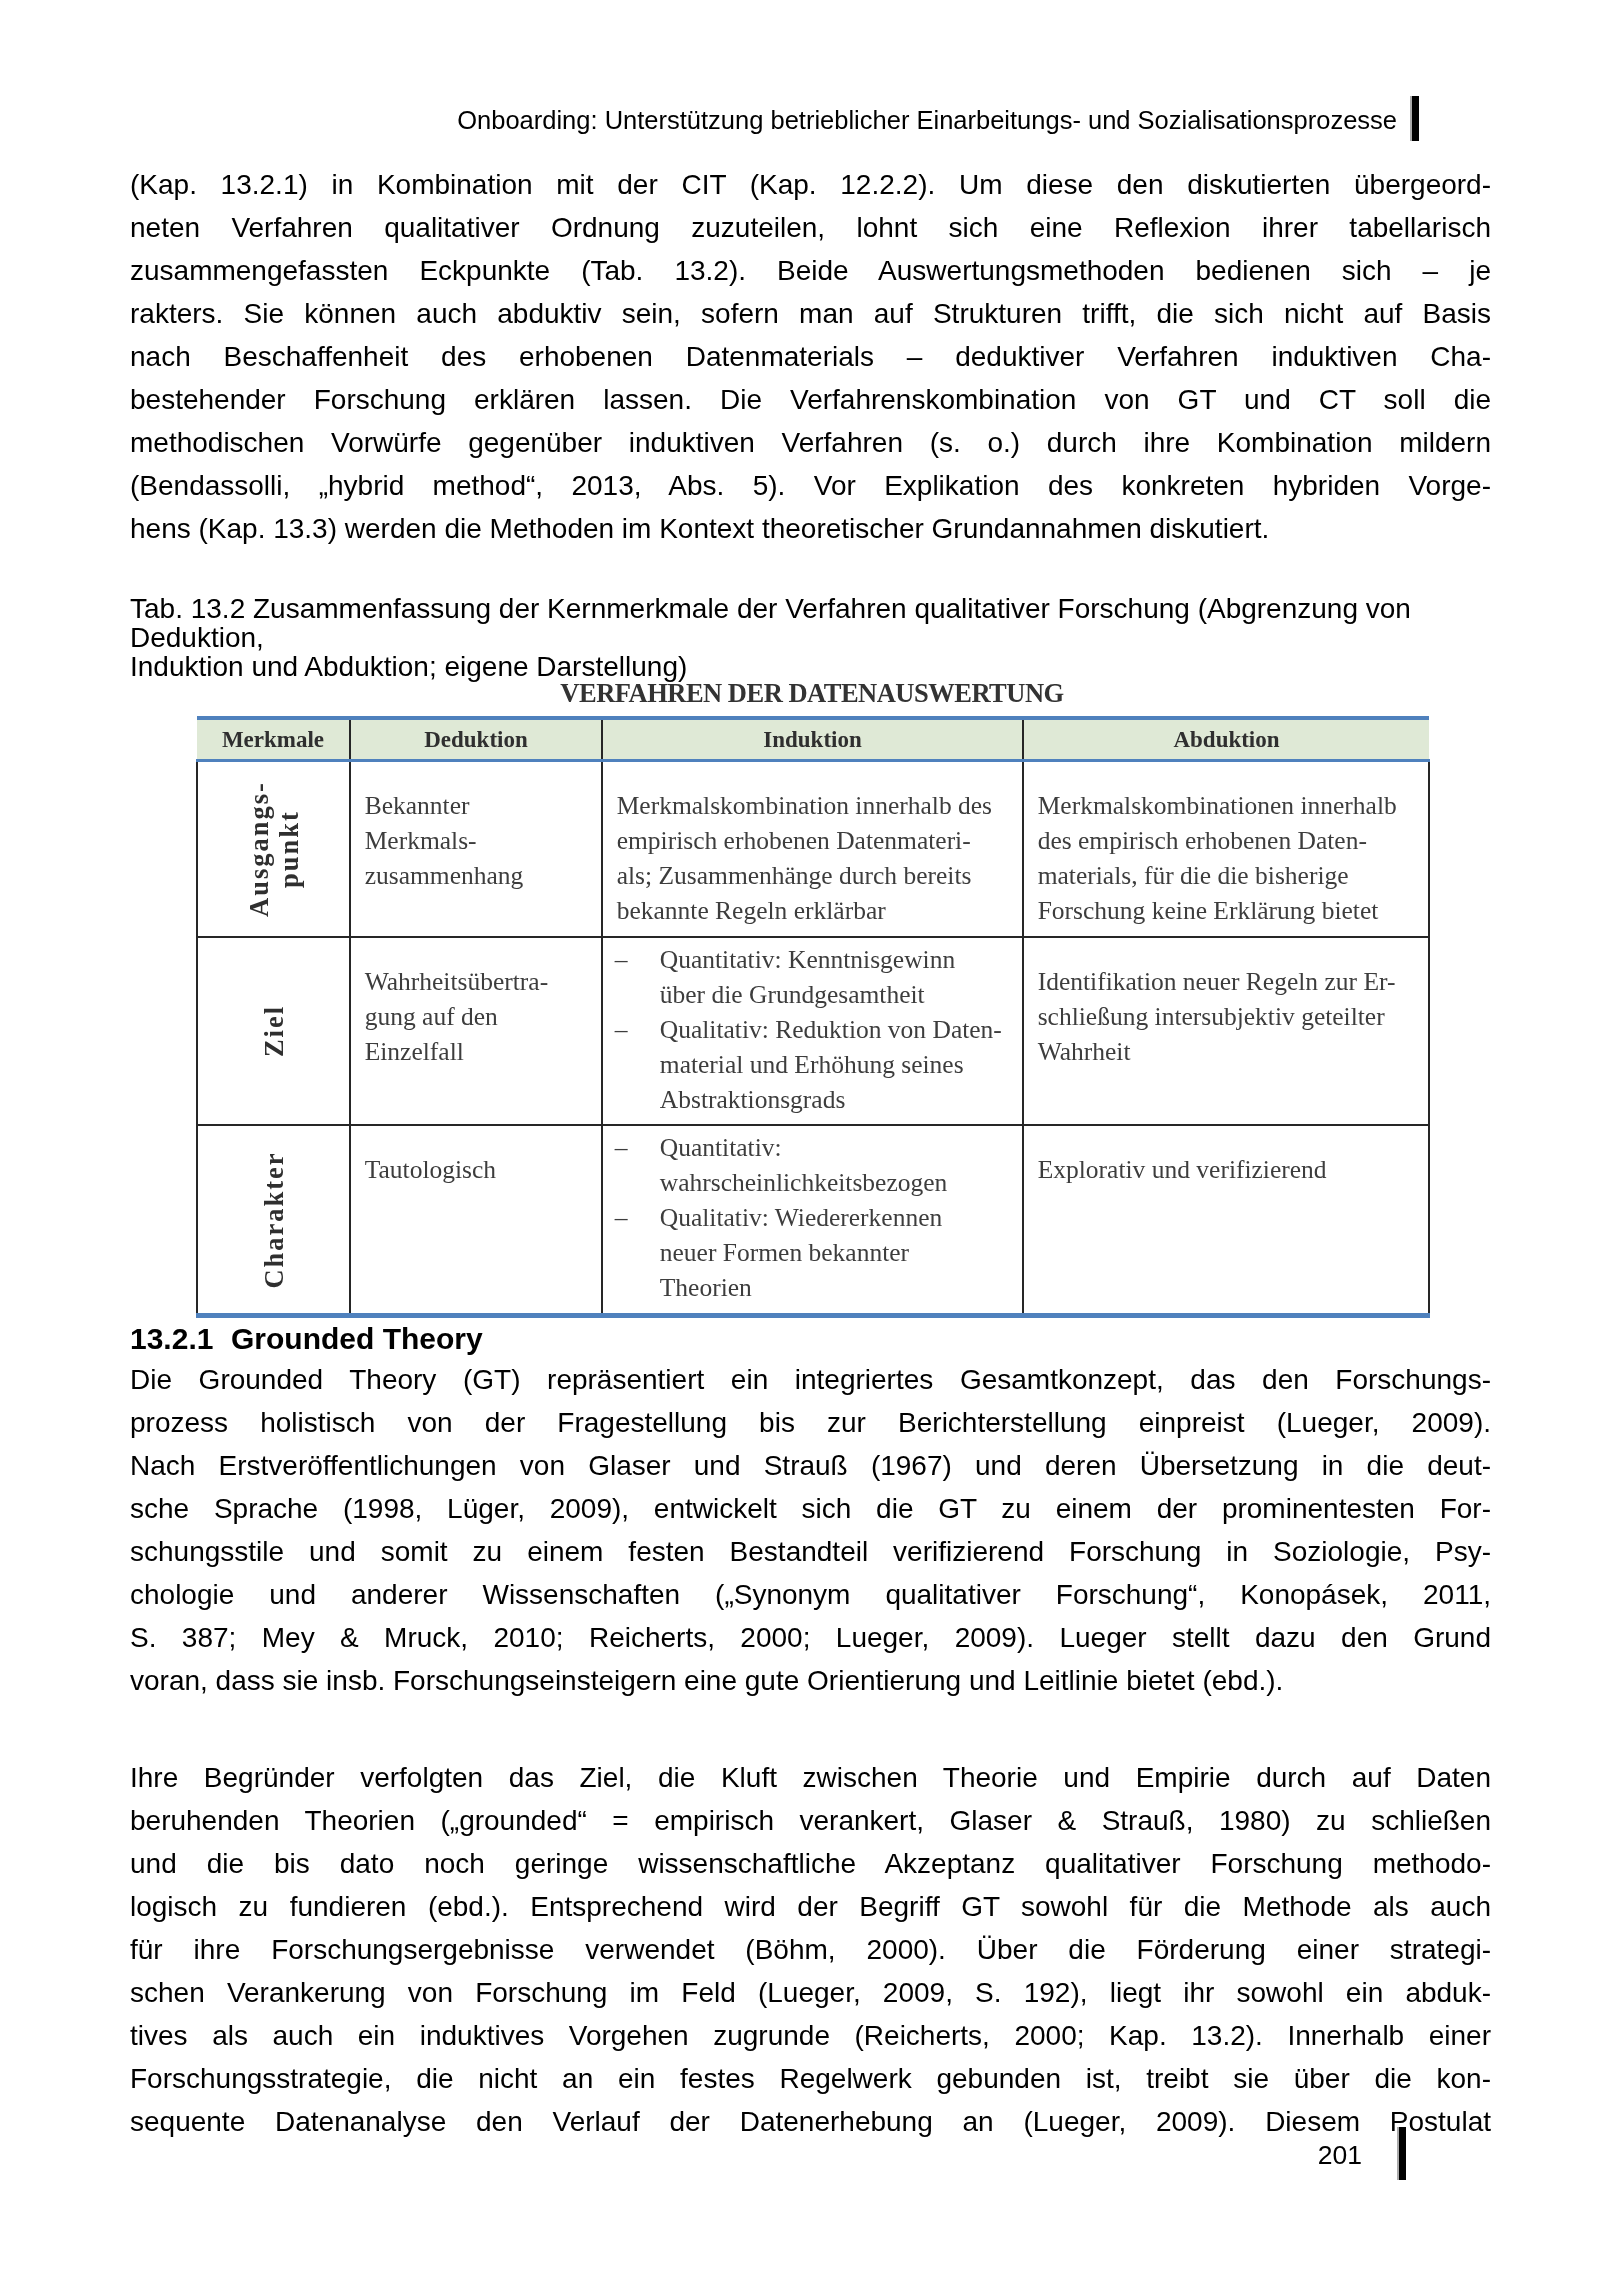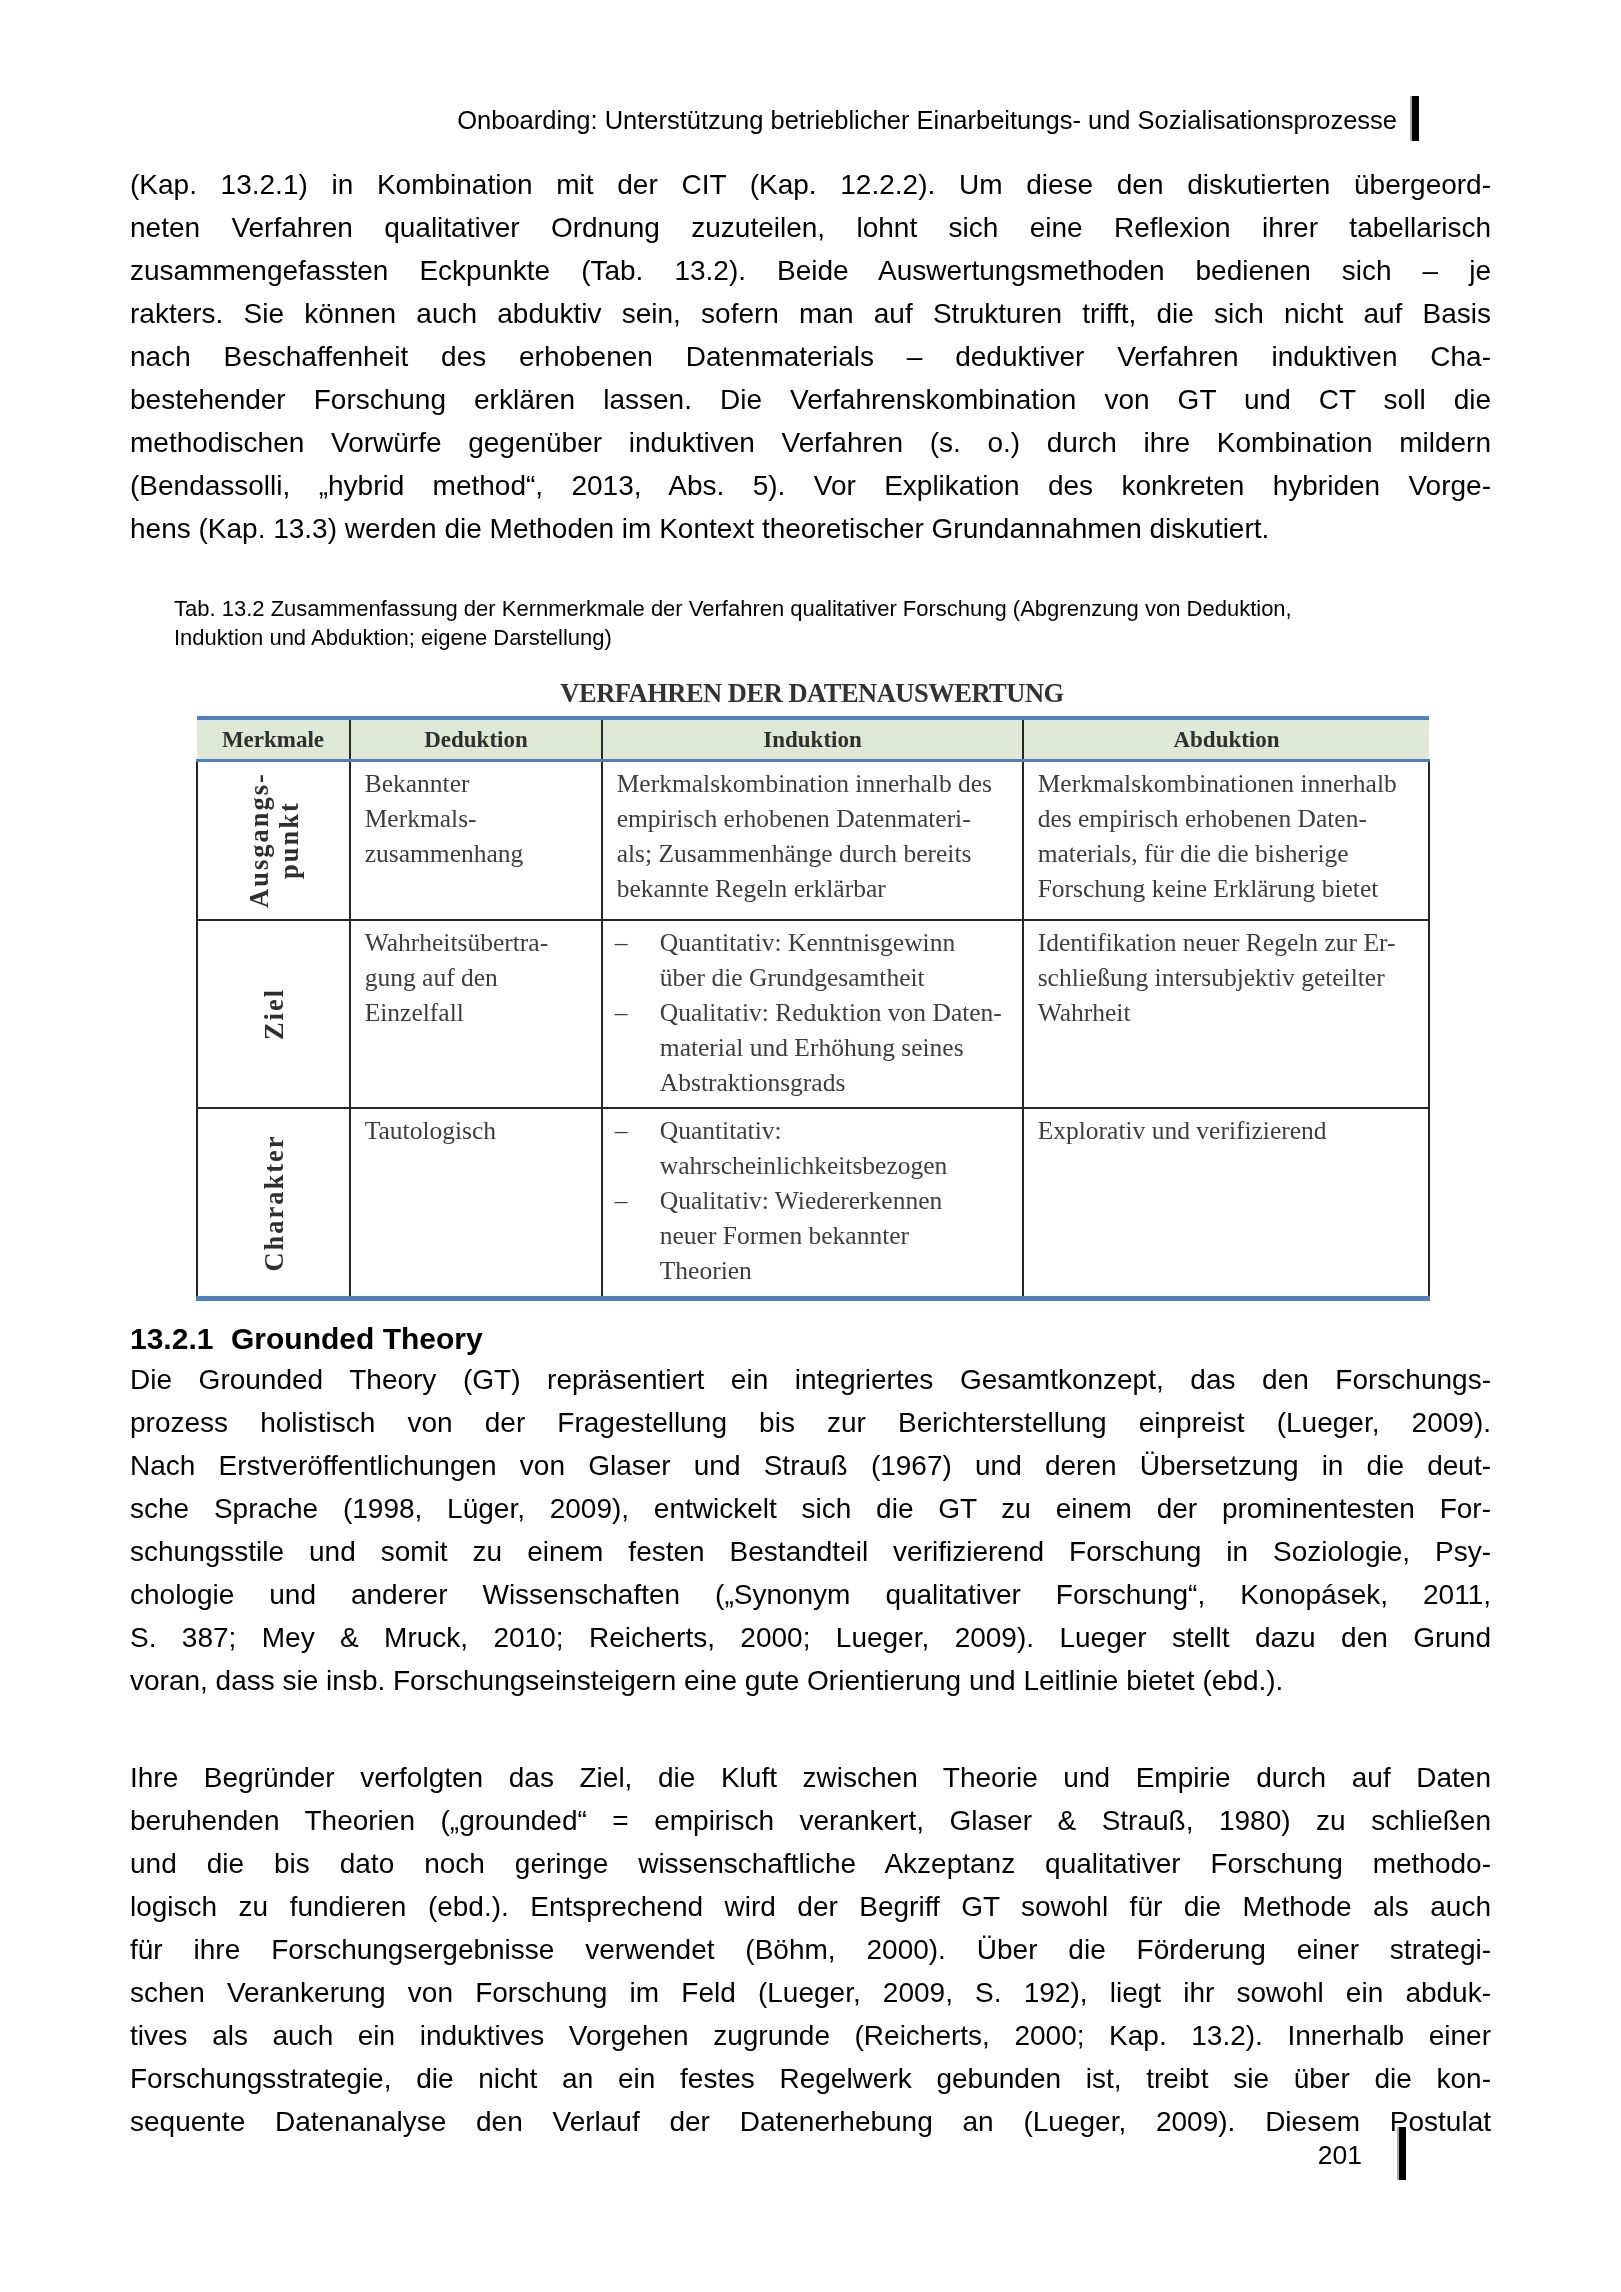--- a/index.html
+++ b/index.html
@@ -17,21 +17,21 @@
   .para{position:absolute;left:130px;width:1361px;}
   .p1{top:163px;}
   .p2{top:1358px;}
   .p3{top:1756px;}
   .jline{
     font-size:28px;line-height:43px;white-space:nowrap;
     text-align:justify;text-align-last:justify;
   }
   .jlast{text-align-last:left;}
   
-  .caption{position:absolute;left:130px;top:594px;width:1361px;font-size:22px;line-height:29px;color:#000;margin-left:44px;}
+  .caption{position:absolute;left:130px;top:594px;width:1361px;font-size:28px;line-height:29px;color:#000;}
   
   .tbl-title{
     position:absolute;left:196px;top:678px;width:1232px;text-align:center;
     font-family:"Liberation Serif",serif;font-weight:bold;font-size:26.5px;color:#333;
     letter-spacing:-0.5px;
   }
   table.tbl{
     position:absolute;left:196px;top:716px;width:1232px;
     border-collapse:collapse;table-layout:fixed;
     font-family:"Liberation Serif",serif;color:#3d3d3d;
@@ -43,21 +43,21 @@
     font-weight:bold;font-size:23px;color:#2f2f2f;text-align:center;vertical-align:middle;
     padding:0;
   }
   table.tbl thead th + th{border-left:2px solid #262626;margin-left:14px;}
   table.tbl tbody td{
     border:2px solid #262626;vertical-align:top;padding:3.9px 0 7.8px 0;
   }
   tr.r1 td{height:145px;}
   tr.r2 td{height:168px;}
   tr.r3 td{height:165px;}
-  .cell{padding:0 13.7px;white-space:pre-line;font-size:25.5px;line-height:35px;}
+  .cell{padding:0 13.7px;white-space:pre-line;font-size:25.5px;line-height:35px;margin-top:22px;}
   .li{display:flex;padding-left:11.8px;padding-right:9.8px;font-size:25.5px;line-height:35px;}
   .dash{flex:0 0 45px;}
   .litxt{flex:1;white-space:pre-line;}
   td.lbl{position:relative;}
   .rot{
     position:absolute;top:50%;left:50%;
     transform:translate(-50%,-50%) rotate(-90deg);
     font-weight:bold;font-size:26.5px;letter-spacing:2px;line-height:30px;
     white-space:pre-line;text-align:center;color:#2f2f2f;
   }

